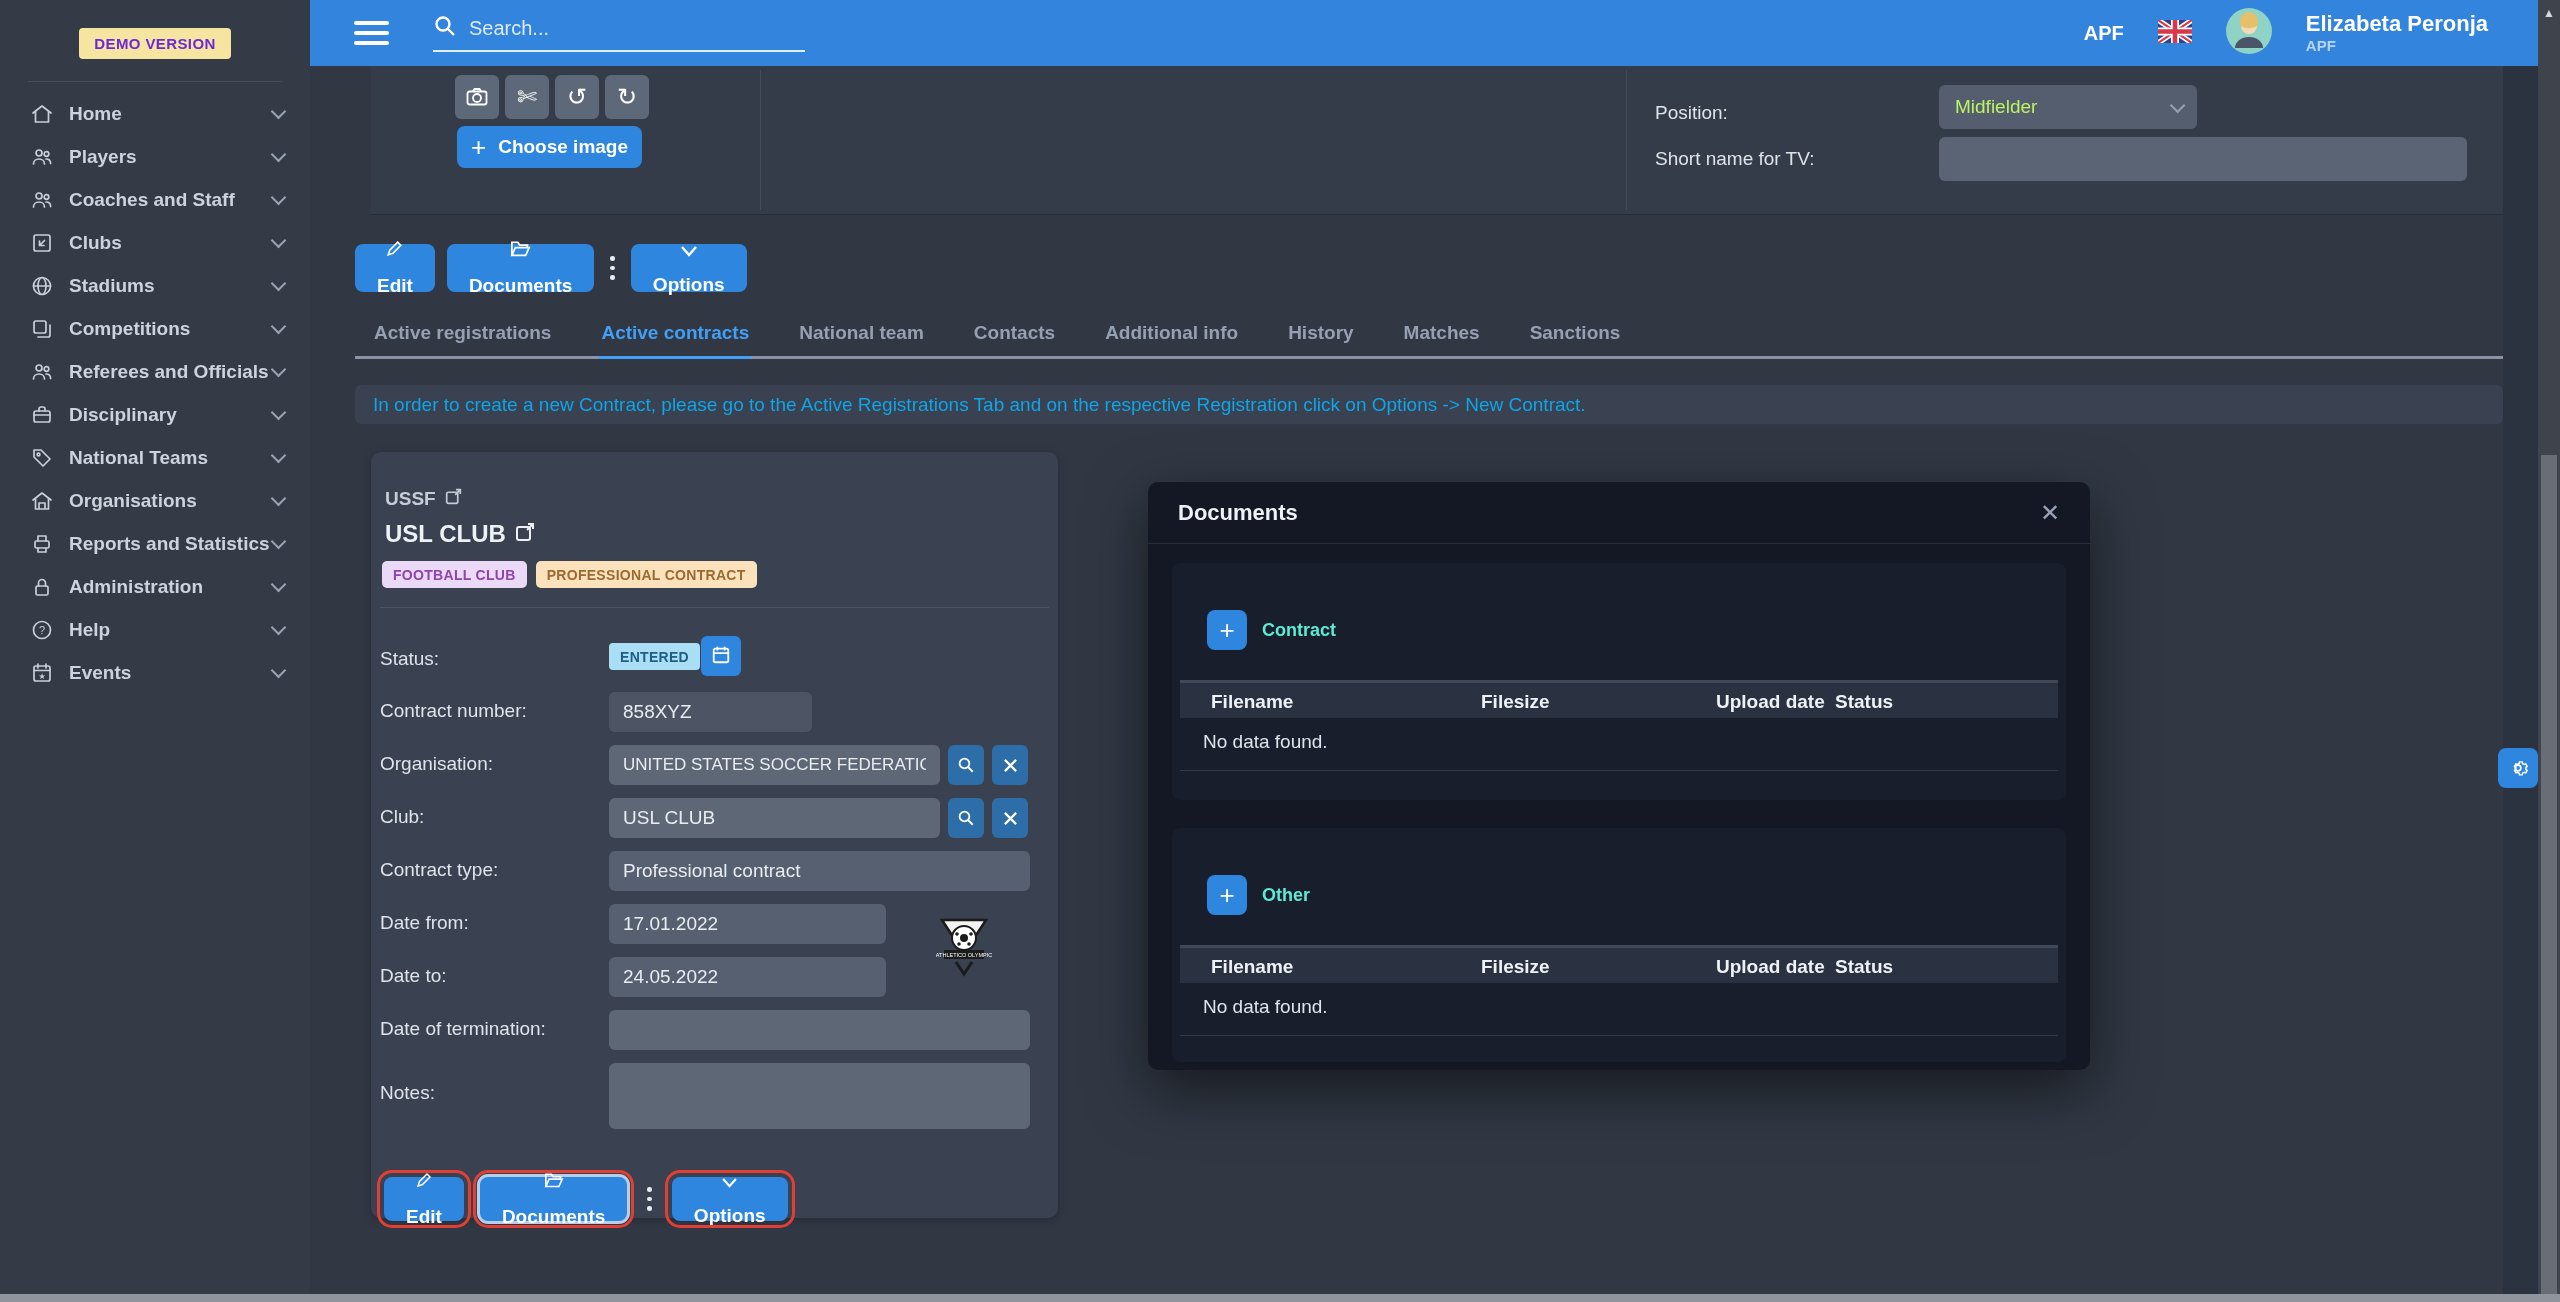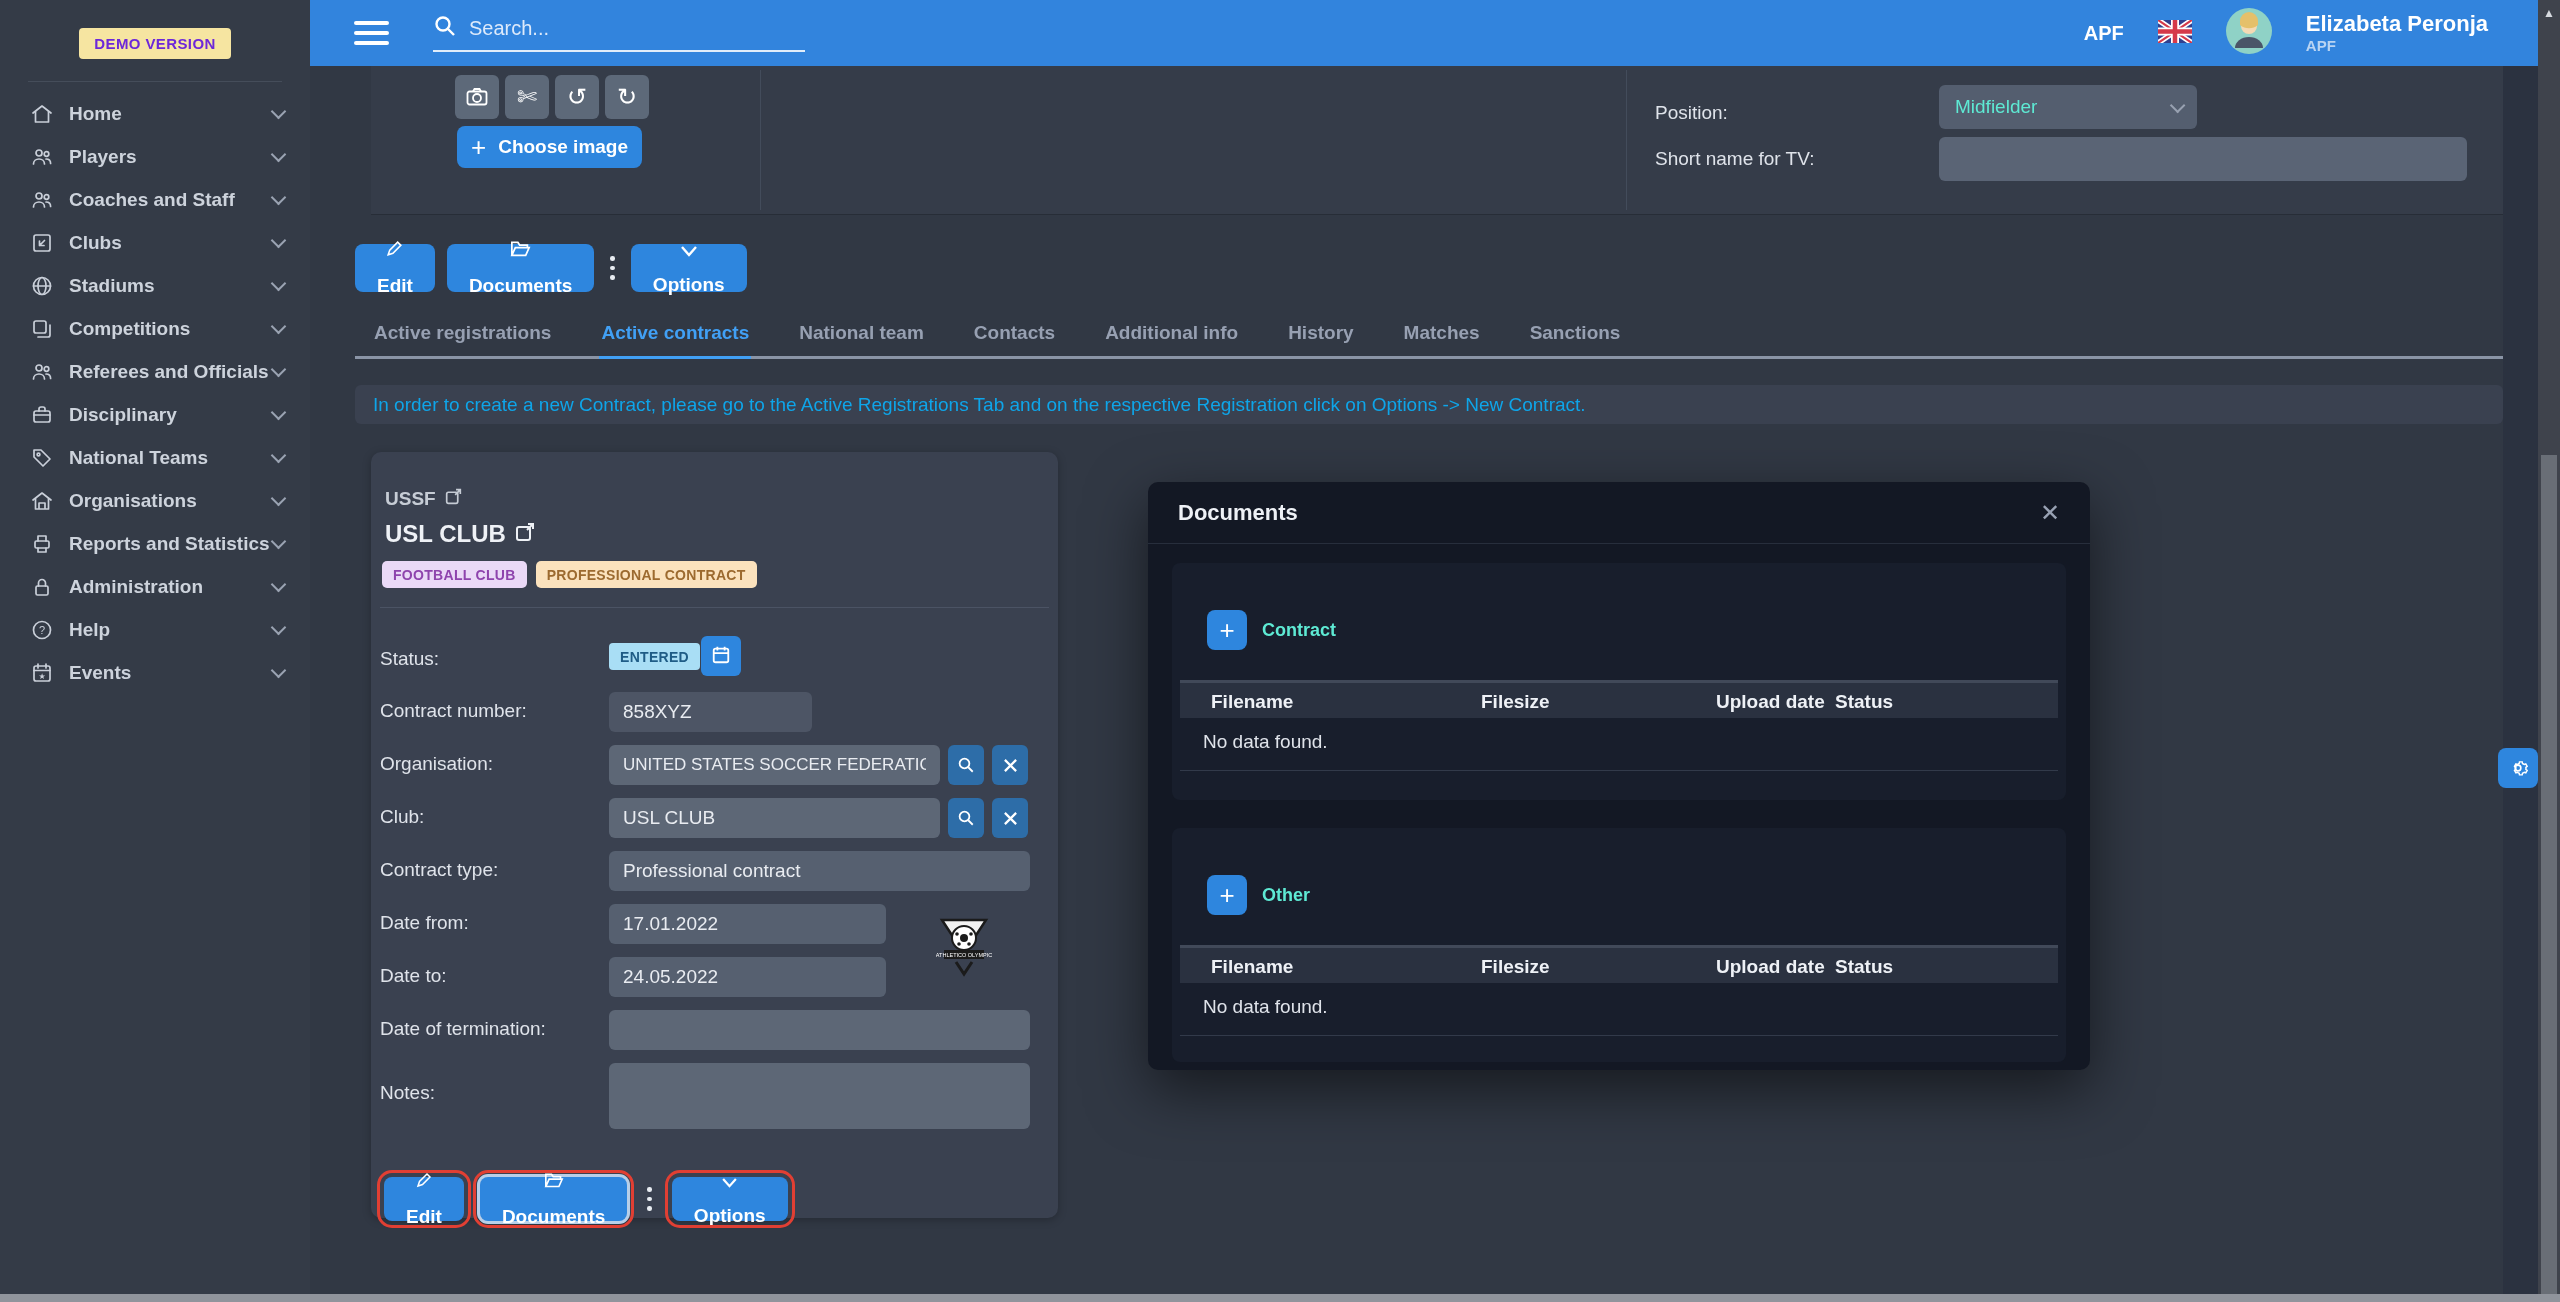--- a/index.html
+++ b/index.html
@@ -46,21 +46,21 @@
   .tool-btn { width:44px; height:44px; border-radius:6px; background:#5d6979; color:#fff; border:none;
               display:flex; align-items:center; justify-content:center; font-size:24px; cursor:pointer; }
   #img-tools { position:absolute; left:84px; top:9px; display:flex; gap:6px; }
   #choose-image-btn { position:absolute; left:86px; top:60px; width:185px; height:42px; border-radius:8px;
                       background:#2e86de; color:#fff; font-size:19px; font-weight:bold; border:none;
                       display:flex; align-items:center; justify-content:center; gap:12px; cursor:pointer; }
   .fld-label { color:#dfe3ea; font-size:19px; }
   #position-label { position:absolute; left:1284px; top:36px; }
   #shortname-label { position:absolute; left:1284px; top:82px; }
   #position-select { position:absolute; left:1568px; top:19px; width:258px; height:44px; background:#545e6f;
-                     border-radius:6px; color:#5eead4; font-size:19px; display:flex; align-items:center;
+                     border-radius:6px; color:#bef264; font-size:19px; display:flex; align-items:center;
                      padding:0 16px; cursor:pointer; }
   #position-select .sel-chev { margin-left:auto; width:11px; height:11px; border-right:2.4px solid #98a1b1;
                      border-bottom:2.4px solid #98a1b1; transform:rotate(45deg) translateY(-3px); }
   #shortname-input { position:absolute; left:1568px; top:71px; width:528px; height:44px; background:#5a6475;
                      border:none; border-radius:6px; outline:none; color:#e8ebf0; font-size:19px; padding:0 14px;
                      font-family:"Liberation Sans", sans-serif; }
 
   
   .btn-blue { height:48px; background:#2e86de; border:none; border-radius:8px; color:#fff; font-size:19px;
               font-weight:bold; display:flex; align-items:center; justify-content:center; gap:12px;

